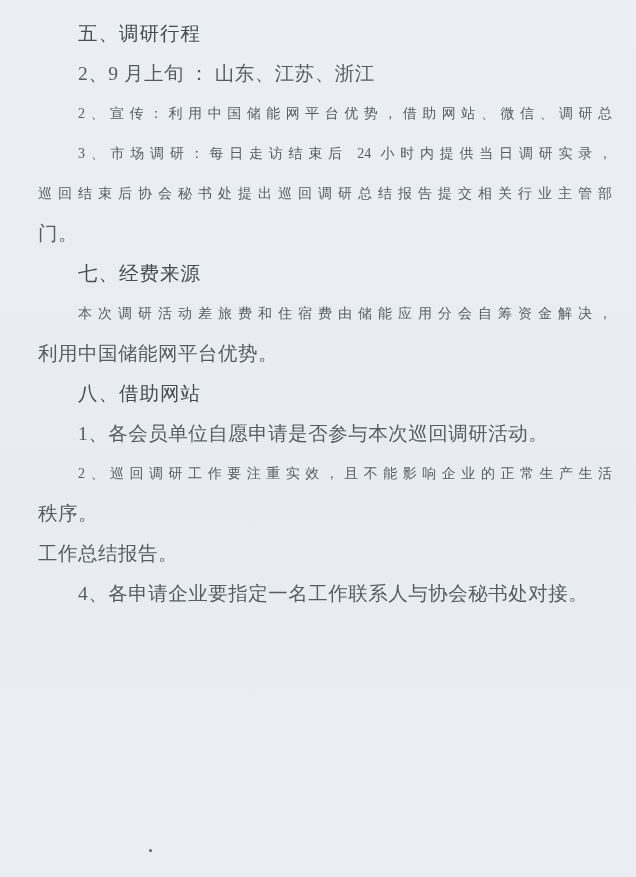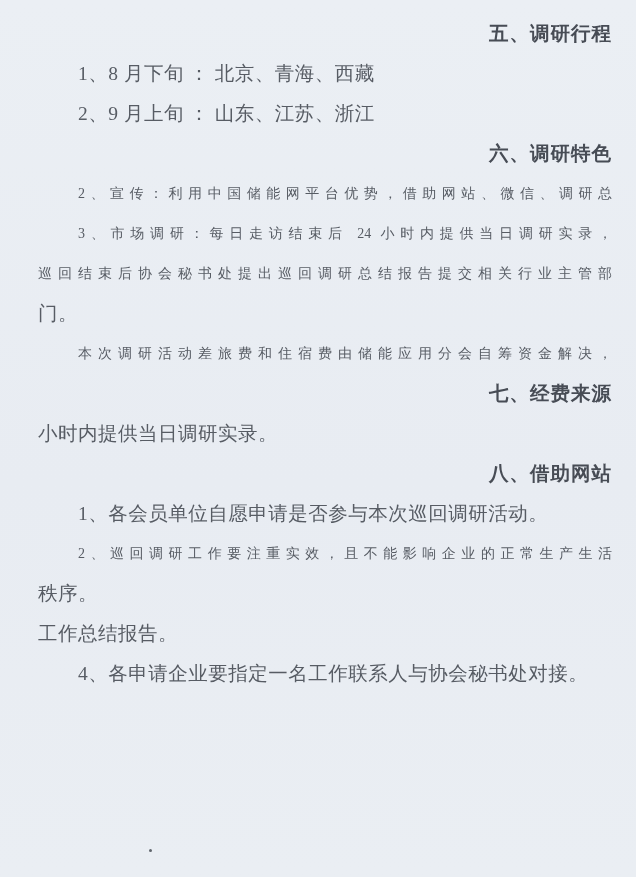--- a/index.html
+++ b/index.html
@@ -22,24 +22,23 @@
   }
   .line {
     height: 40px;
     line-height: 40px;
     font-size: 19.5px;
     letter-spacing: 0.5px;
     white-space: pre;
   }
   .line.indent { padding-left: 40px; }
   .line.heading {
-    font-weight: 700;
+    font-weight: 400;
     color: #474c55;
     letter-spacing: 1px;
-    text-align: right;
   }
   .line.just {
     white-space: normal;
     font-size: 14px;
     letter-spacing: 0;
     text-align: justify;
     text-align-last: justify;
     overflow: hidden;
   }
   .artifact-dot {
@@ -52,32 +51,30 @@
     background: #3d424a;
     opacity: 0.8;
   }
 </style>
 </head>
 <body>
 
 <div class="page">
 
   <div class="line heading indent">五、调研行程</div>
-  <div class="line indent">1、8 月下旬 ： 北京、青海、西藏</div>
   <div class="line indent">2、9 月上旬 ： 山东、江苏、浙江</div>
 
-  <div class="line heading indent">六、调研特色</div>
   <div class="line indent just">2、宣传：利用中国储能网平台优势，借助网站、微信、调研总</div>
   <div class="line indent just">3、市场调研：每日走访结束后 24 小时内提供当日调研实录，</div>
   <div class="line just">巡回结束后协会秘书处提出巡回调研总结报告提交相关行业主管部</div>
   <div class="line">门。</div>
 
+  <div class="line heading indent">七、经费来源</div>
   <div class="line indent just">本次调研活动差旅费和住宿费由储能应用分会自筹资金解决，</div>
-  <div class="line heading indent">七、经费来源</div>
-  <div class="line">小时内提供当日调研实录。</div>
+  <div class="line">利用中国储能网平台优势。</div>
 
   <div class="line heading indent">八、借助网站</div>
   <div class="line indent">1、各会员单位自愿申请是否参与本次巡回调研活动。</div>
   <div class="line indent just">2、巡回调研工作要注重实效，且不能影响企业的正常生产生活</div>
   <div class="line">秩序。</div>
   <div class="line">工作总结报告。</div>
   <div class="line indent">4、各申请企业要指定一名工作联系人与协会秘书处对接。</div>
 
   <div class="artifact-dot"></div>
 </div>

